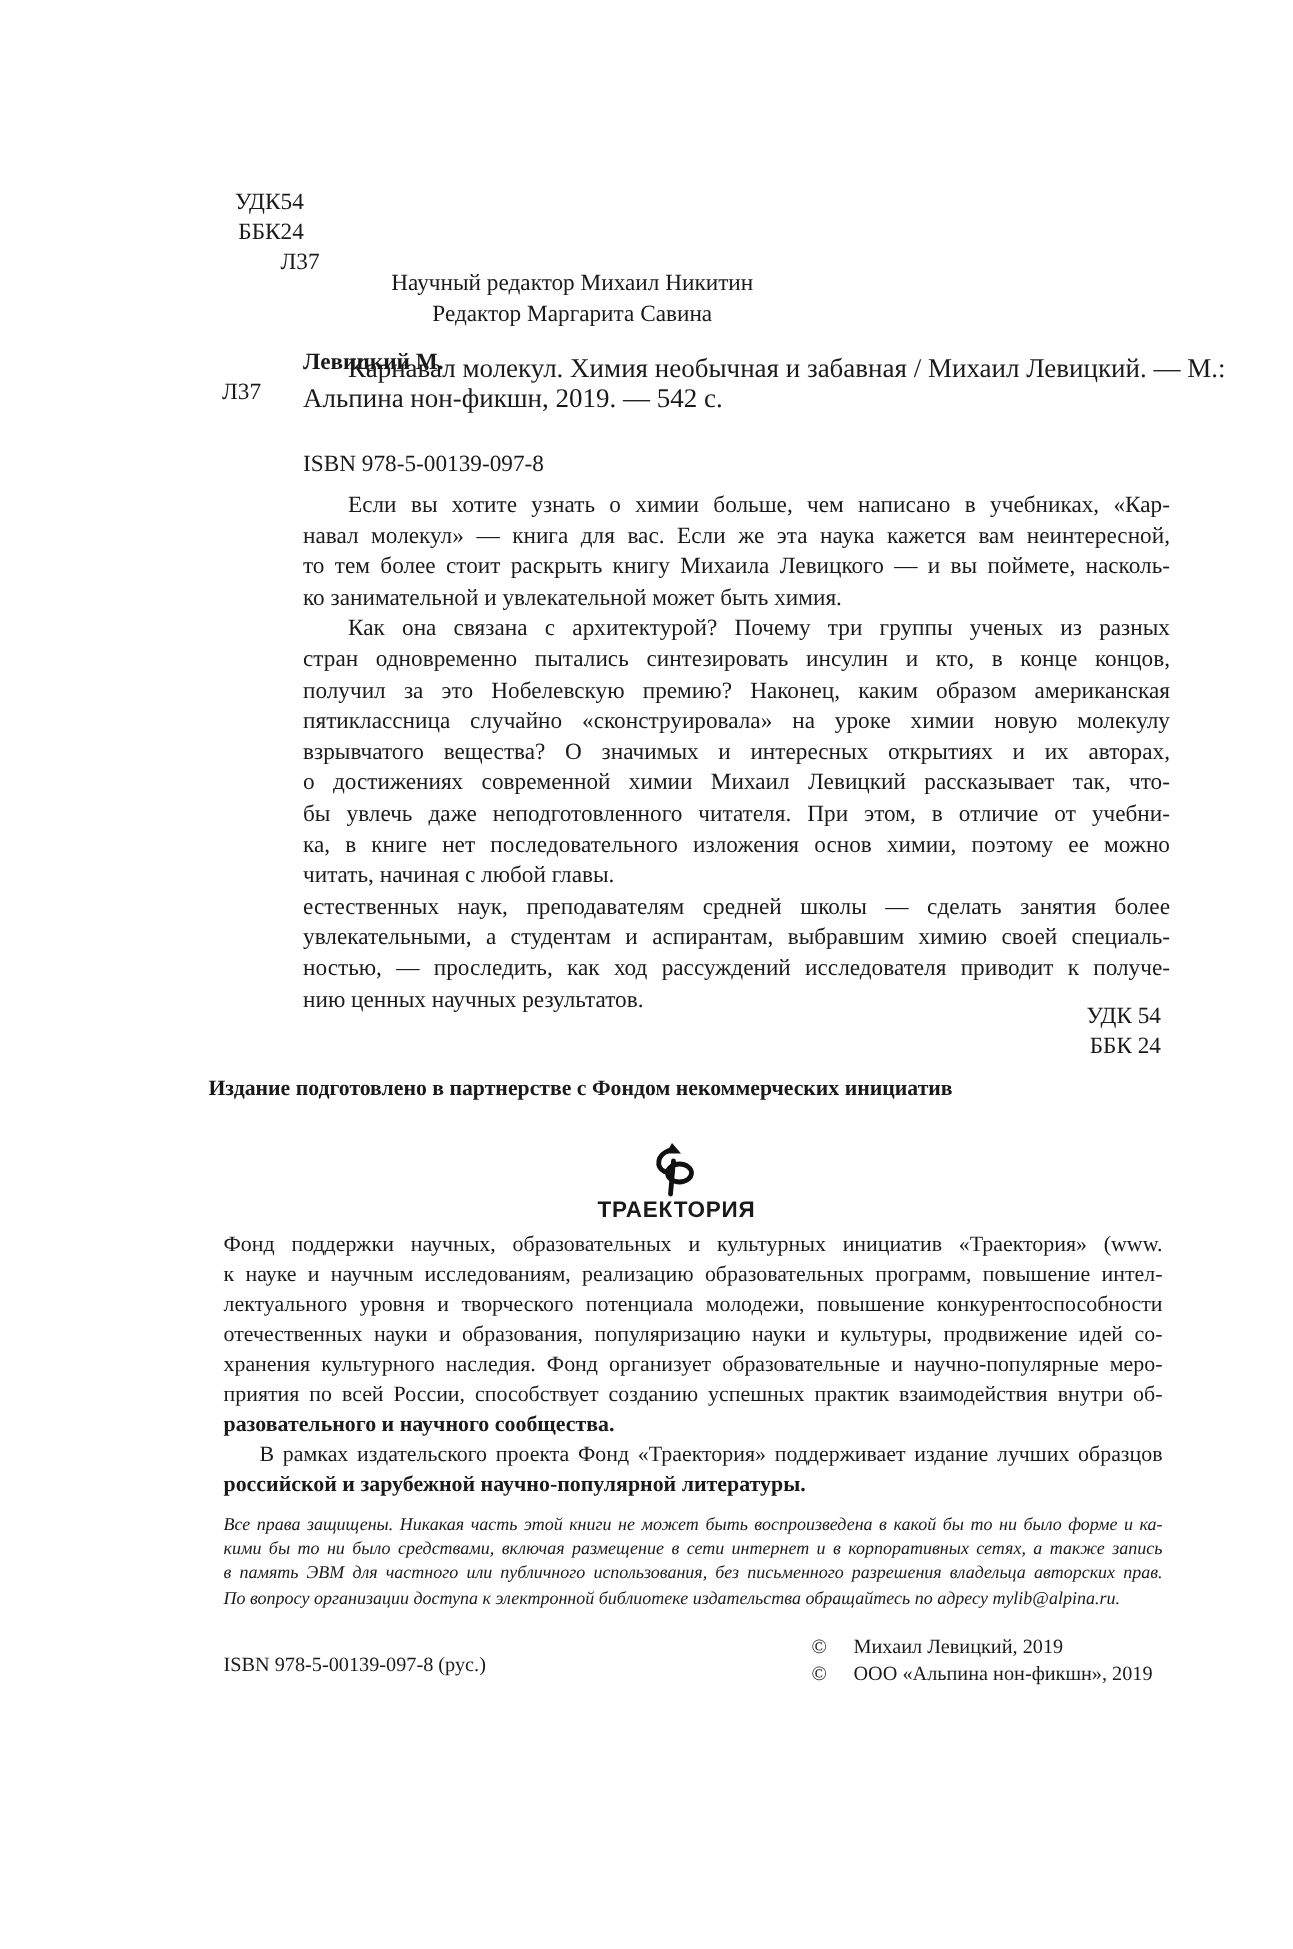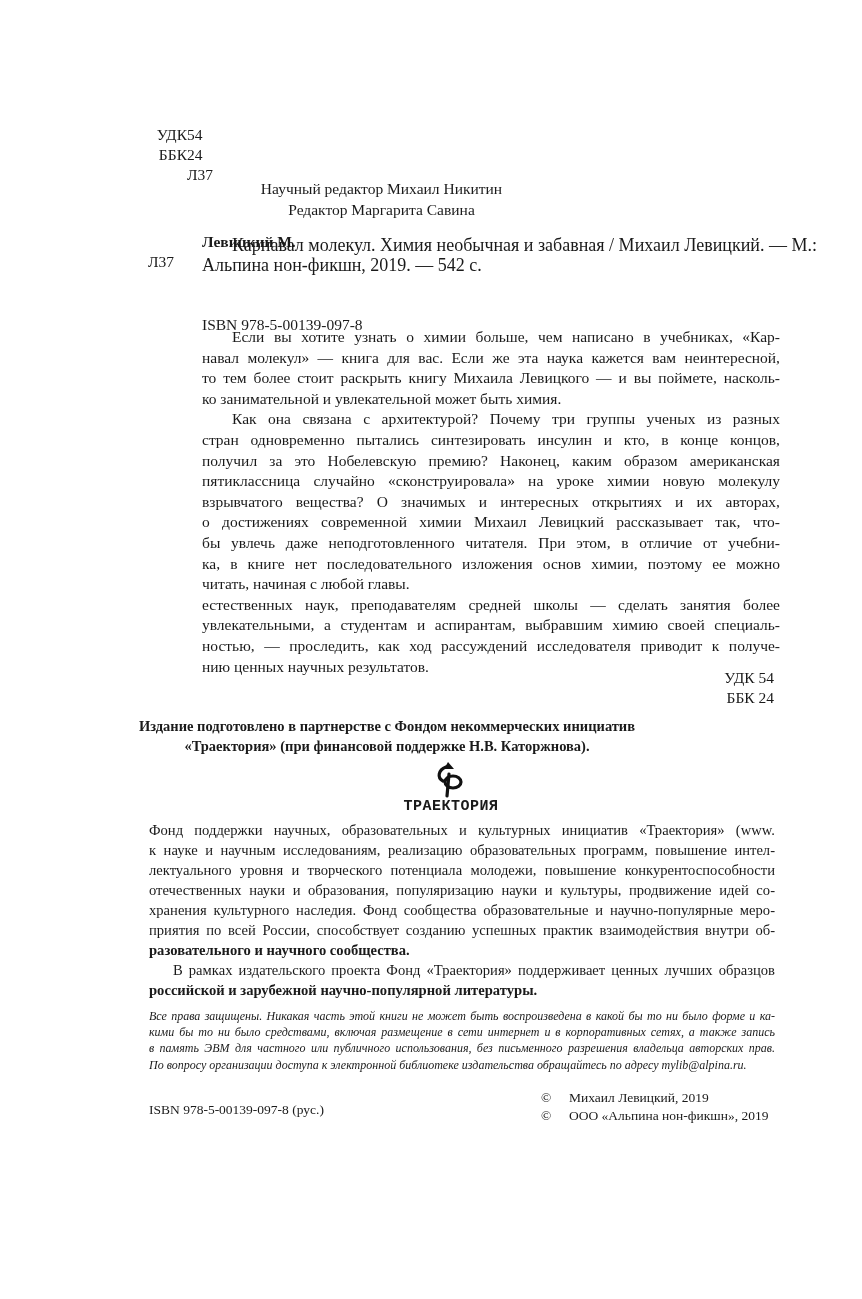--- a/index.html
+++ b/index.html
@@ -2,37 +2,37 @@
 <html><head>
   <meta charset="utf-8">
   <style>
     html, body { margin: 0; padding: 0; background: #ffffff; }
     body {
       width: 862px; height: 1299px; position: relative; overflow: hidden;
       font-family: "Liberation Serif", "DejaVu Serif", serif;
       color: #1a1a1a;
     }
     .abs { position: absolute; }
-    .sans { font-family: Liberation Mono, monospace; }
+    .sans { font-family: Liberation Sans, sans-serif; }
 
     
     .codes { left: 149px; top: 125px; font-size: 15.5px; line-height: 20px; }
     .codes .row { display: flex; text-align: right; }
     .codes .k { width: 38px; display: inline-block; }
 
     
     .editors { left: 0; width: 733px; top: 178px; text-align: center; font-size: 15.5px; line-height: 21px; padding-left: 30px; box-sizing: border-box; }
     .editors div { margin-left: 0; }
 
     
     .author { left: 202px; top: 233px; font-size: 15.5px; font-weight: bold; }
     .l37-side { left: 148px; top: 253px; font-size: 15.5px; }
     .bib { left: 202px; top: 235px; width: 578px; font-size: 18px; line-height: 20px; }
     .bib .first { text-indent: 30px; text-align: justify; text-align-last: justify; white-space: nowrap; }
-    .isbn1 { left: 202px; top: 316px; font-size: 15.5px; }
+    .isbn1 { left: 202px; top: 301px; font-size: 15.5px; }
 
     
     .annot { left: 202px; top: 327px; width: 578px; font-size: 15.5px; line-height: 20.6px; }
     .annot .ln { display: block; white-space: nowrap; text-align: justify; text-align-last: justify; }
     .annot .ln.last { text-align-last: left; }
     .annot .ln.ind { padding-left: 30px; }
 
     .udk-right { left: 600px; width: 174px; top: 668px; text-align: right; font-size: 15.5px; line-height: 20px; }
 
     
@@ -108,45 +108,44 @@
   <span class="ln last">нию ценных научных результатов.</span>
 </div>
 
 <div class="abs udk-right">
   <div>УДК 54</div>
   <div>ББК 24</div>
 </div>
 
 <div class="abs partner">
   <div>Издание подготовлено в партнерстве с Фондом некоммерческих инициатив</div>
-  <div>«Траектория» (при финансовой поддержке Н.В. Каторжнова).</div>
 </div>
 
 <div class="abs logo">
   <svg width="110" height="40" viewBox="0 0 110 40">
 
     <g fill="none" stroke="#111" stroke-width="3.2" stroke-linecap="round">
       <path d="M50 7 C 42 10, 41 18, 47 21"></path>
       <ellipse cx="57" cy="22" rx="8" ry="6"></ellipse>
       <path d="M53 14 L 51 36"></path>
     </g>
     <polygon points="52,2 58,9 48,9" fill="#111"></polygon>
   </svg>
 </div>
 <div class="abs logo-text sans">ТРАЕКТОРИЯ</div>
 
 <div class="abs found">
   <span class="ln">Фонд поддержки научных, образовательных и культурных инициатив «Траектория» (www.</span>
   <span class="ln">к науке и научным исследованиям, реализацию образовательных программ, повышение интел-</span>
   <span class="ln">лектуального уровня и творческого потенциала молодежи, повышение конкурентоспособности</span>
   <span class="ln">отечественных науки и образования, популяризацию науки и культуры, продвижение идей со-</span>
-  <span class="ln">хранения культурного наследия. Фонд сообщества образовательные и научно-популярные меро-</span>
+  <span class="ln">хранения культурного наследия. Фонд организует образовательные и научно-популярные меро-</span>
   <span class="ln">приятия по всей России, способствует созданию успешных практик взаимодействия внутри об-</span>
   <span class="ln last">разовательного и научного сообщества.</span>
-  <span class="ln ind">В рамках издательского проекта Фонд «Траектория» поддерживает ценных лучших образцов</span>
+  <span class="ln ind">В рамках издательского проекта Фонд «Траектория» поддерживает издание лучших образцов</span>
   <span class="ln last">российской и зарубежной научно-популярной литературы.</span>
 </div>
 
 <div class="abs rights">
   <span class="ln">Все права защищены. Никакая часть этой книги не может быть воспроизведена в какой бы то ни было форме и ка-</span>
   <span class="ln">кими бы то ни было средствами, включая размещение в сети интернет и в корпоративных сетях, а также запись</span>
   <span class="ln">в память ЭВМ для частного или публичного использования, без письменного разрешения владельца авторских прав.</span>
   <span class="ln last">По вопросу организации доступа к электронной библиотеке издательства обращайтесь по адресу mylib@alpina.ru.</span>
 </div>
 

